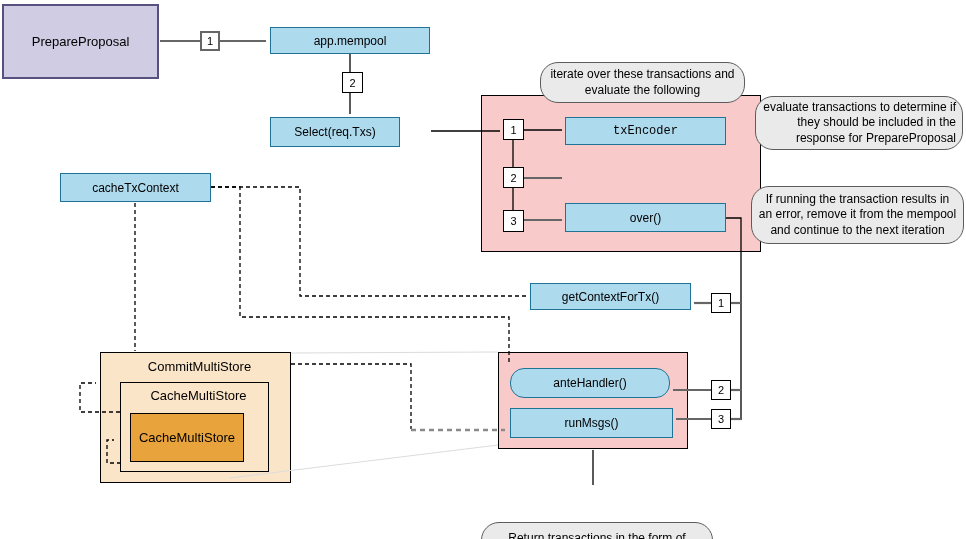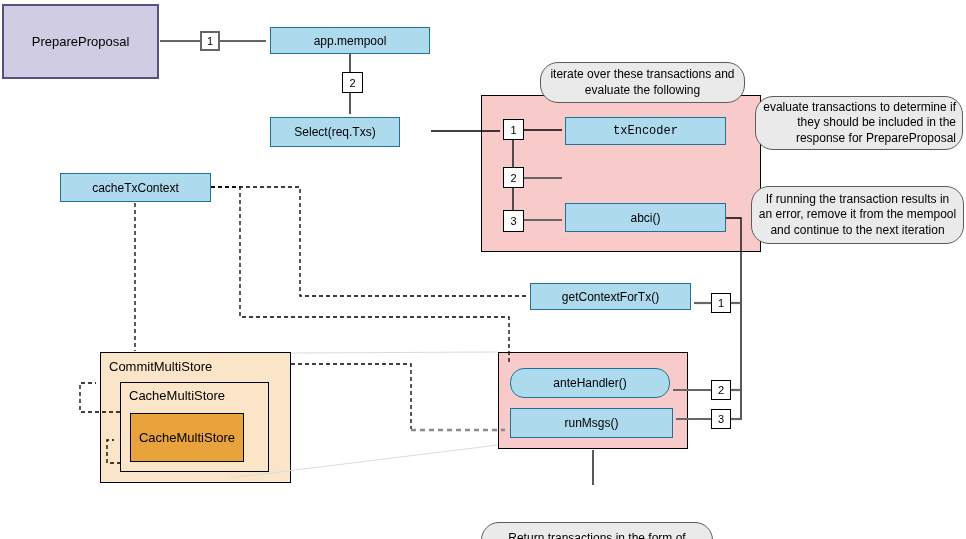--- a/index.html
+++ b/index.html
@@ -21,21 +21,21 @@
   }
   
   .pinkbox{background:#F9CACA;border:1px solid #000;z-index:1;}
   
   .peach{background:#FBE5C8;border:1px solid #000;z-index:1;}
   .orange{
     background:#E8A33D;border:1px solid #000;z-index:2;
     display:flex;align-items:center;justify-content:center;font-size:13px;
   }
   .ctr-label{
-    position:absolute;left:8px;right:0;font-size:13px;
+    position:absolute;left:8px;right:0;text-align:center;font-size:13px;
   }
   
   .badge{
     background:#ffffff;border:1px solid #000;z-index:4;
     display:flex;align-items:center;justify-content:center;font-size:11px;
   }
   .badge.gray{border:2px solid #666666;}
   
   .note{
     background:#EAEAEA;border:1px solid #5C5C5C;border-radius:18px;z-index:5;
@@ -101,21 +101,21 @@
   </div>
   <div class="abs node" style="left:270px;top:117px;width:130px;height:30px;">
     <span>Select(req.Txs)</span>
   </div>
 
   <div class="abs pinkbox" style="left:481px;top:95px;width:280px;height:157px;"></div>
   <div class="abs node" style="left:565px;top:117px;width:161px;height:28px;font-family:Liberation Mono, monospace;">
     <span>txEncoder</span>
   </div>
   <div class="abs node" style="left:565px;top:203px;width:161px;height:29px;">
-    <span>abci()</span>
+    <span>over()</span>
   </div>
 
   <div class="abs node" style="left:530px;top:283px;width:161px;height:27px;">
     <span>getContextForTx()</span>
   </div>
 
   <div class="abs node" style="left:60px;top:173px;width:151px;height:29px;">
     <span>cacheTxContext</span>
   </div>
 

